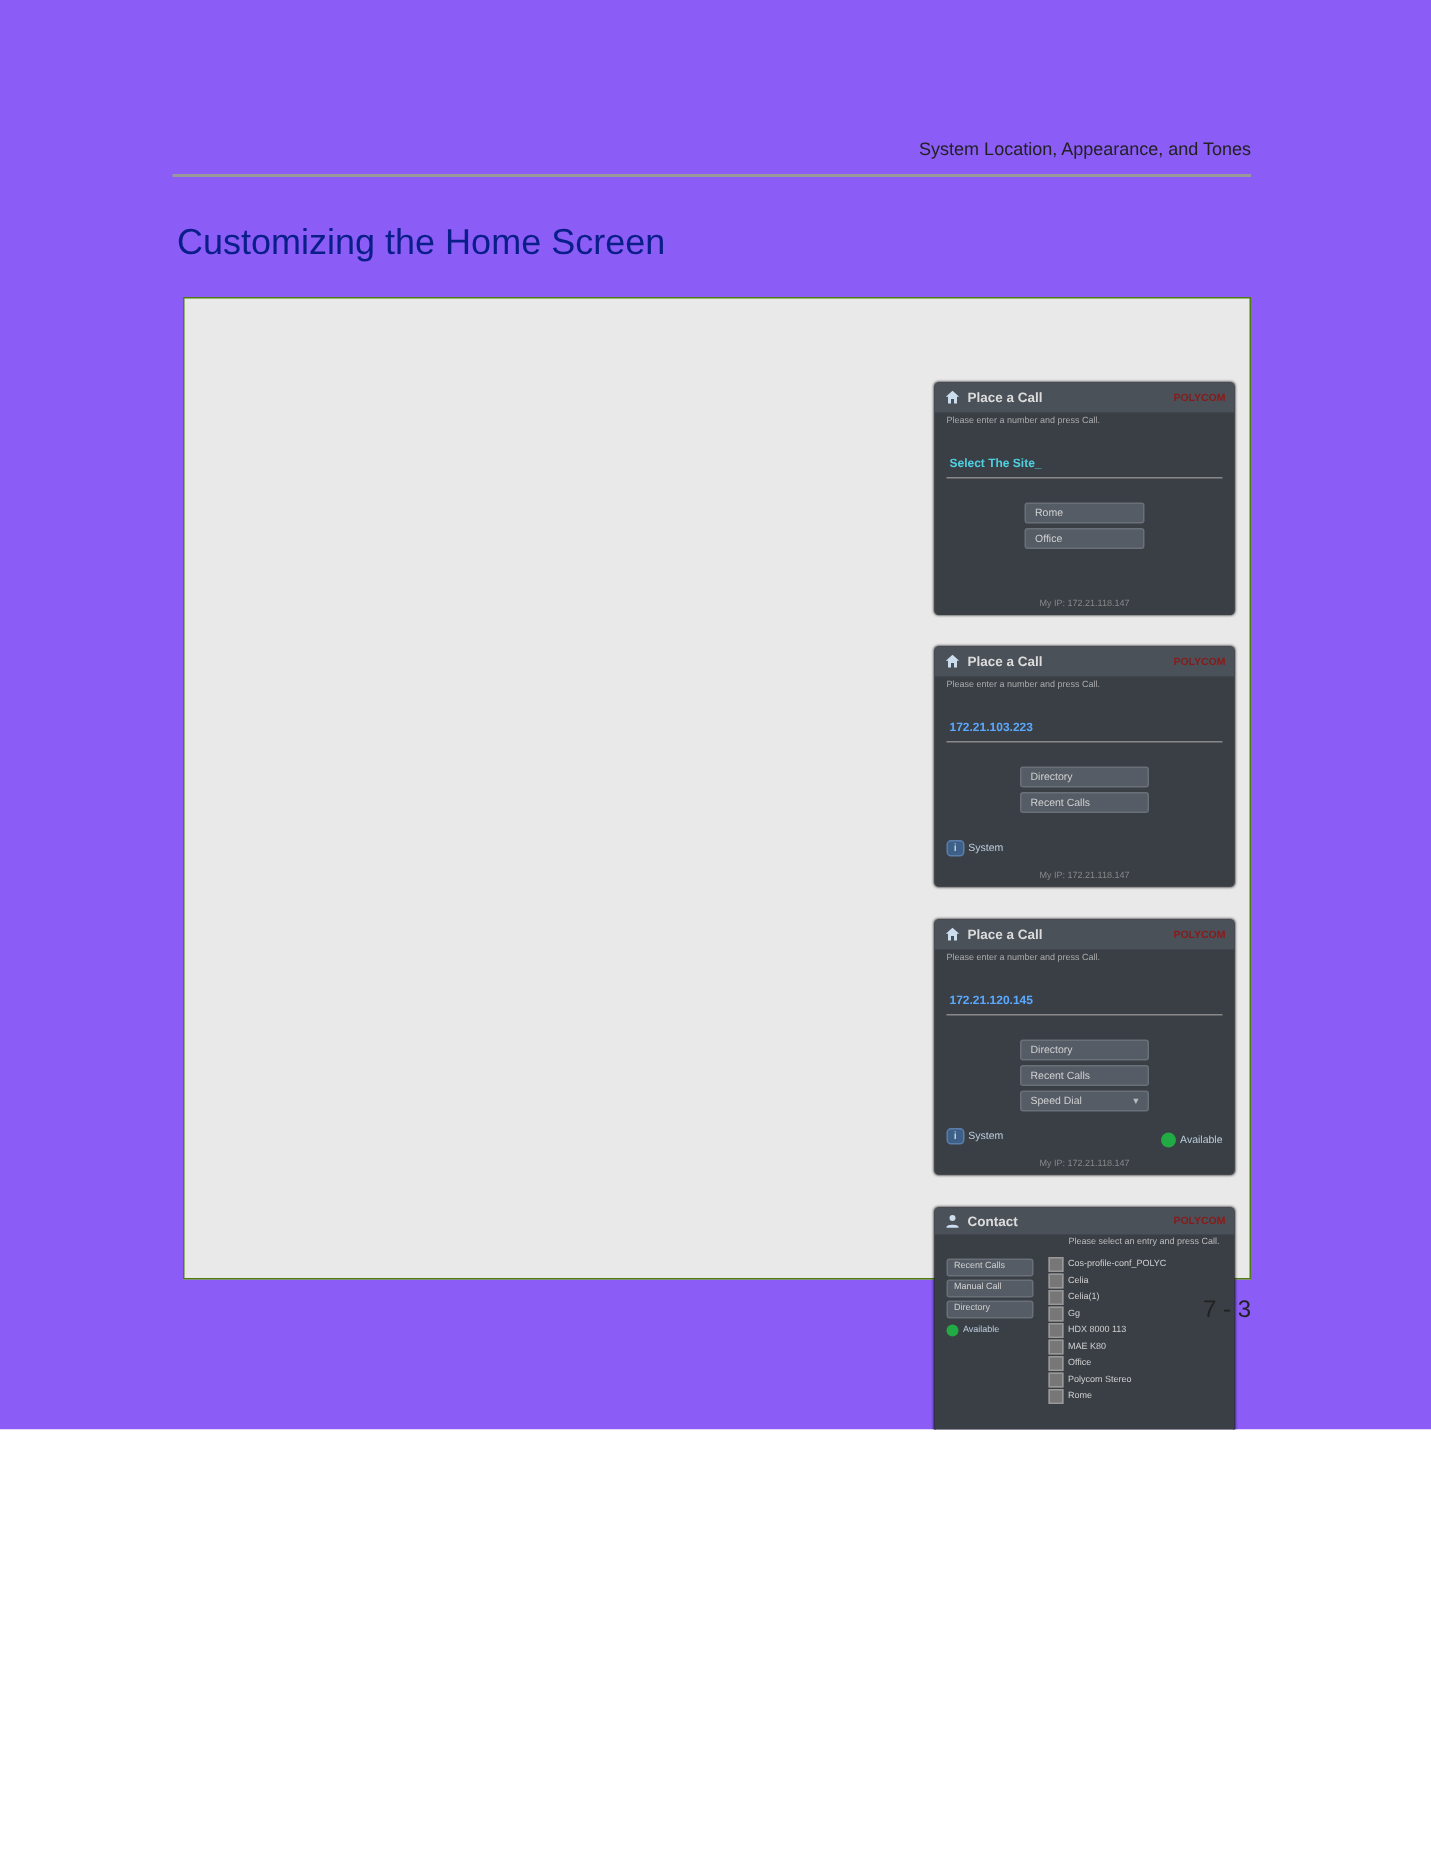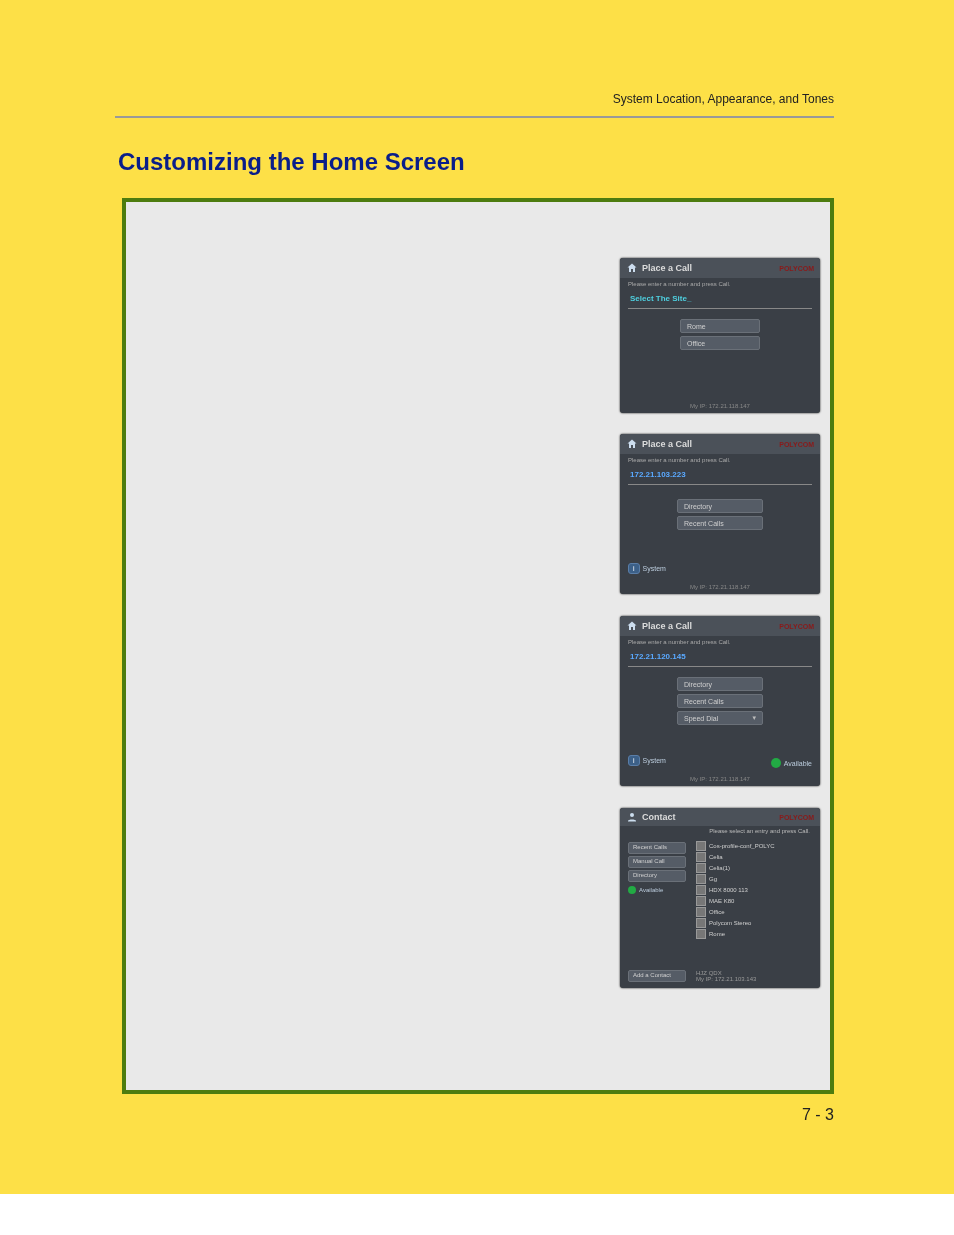--- a/index.html
+++ b/index.html
@@ -1,34 +1,34 @@
 <!DOCTYPE html>
 <html><head>
 <meta charset="utf-8">
 <style>
 body{margin:0;font-family:Arial,Helvetica,sans-serif;background:#fff}
-.page{width:954px;height:1194px;position:relative;background:#fde047}
+.page{width:954px;height:953px;position:relative;background:#8b5cf6}
 .hdr{position:absolute;right:120px;top:92px;font-size:12px;color:#222}
 .hr{position:absolute;left:115px;right:120px;top:116px;height:2px;background:#999}
-.title{position:absolute;left:118px;top:148px;font-size:24px;font-weight:bold;color:#0a1e8a}
-.figure{position:absolute;left:122px;right:120px;top:198px;bottom:100px;border:4px solid #4d7c0f;background:#e9e9e9}
+.title{position:absolute;left:118px;top:148px;font-size:24px;font-weight:normal;color:#0a1e8a}
+.figure{position:absolute;left:122px;right:120px;top:198px;bottom:100px;border:1px solid #4d7c0f;background:#e9e9e9}
 .pg{position:absolute;right:120px;bottom:70px;font-size:16px;color:#222}
 
 .screen{position:absolute;right:10px;width:200px;background:#3a3f46;border-radius:3px;color:#dcdcdc;box-shadow:0 0 2px #000}
 .s1{top:56px;height:155px}
 .s2{top:232px;height:160px}
 .s3{top:414px;height:170px}
 .s4{top:606px;height:180px}
 
 .topbar{height:20px;background:#4b5159;border-top-left-radius:3px;border-top-right-radius:3px;display:flex;align-items:center;padding:0 6px;font-size:9px;font-weight:bold}
 .topbar .ic{width:12px;height:12px;margin-right:4px}
 .ic svg{width:100%;height:100%}
 .logo{margin-left:auto;font-size:7px;color:#8a1a1a;font-weight:bold}
 .sub{font-size:6px;color:#aaa;padding:3px 8px 2px}
-.ipline{margin:3px 8px;height:14px;border-bottom:1px solid #888;font-size:8px;font-weight:bold;padding:2px 2px 0}
+.ipline{margin:16px 8px;height:14px;border-bottom:1px solid #888;font-size:8px;font-weight:bold;padding:2px 2px 0}
 .cyan{color:#4fd0e0}
 .blue{color:#5aa9ff}
 .btn{margin:3px auto;width:80px;height:14px;background:#555c66;border:1px solid #6a7078;border-radius:2px;font-size:7px;color:#d0d0d0;padding:1px 6px;box-sizing:border-box;display:flex;align-items:center}
 .btn.wide{width:86px}
 .btncol{margin-top:10px}
 .footer{position:absolute;bottom:4px;left:0;right:0;text-align:center;font-size:6px;color:#888}
 .sysbtn{position:absolute;left:8px;bottom:20px;display:flex;align-items:center;font-size:7px;color:#bcd}
 .sysbtn .pill{background:#3c6088;border:1px solid #5a7ea8;border-radius:3px;padding:1px 4px;margin-right:3px;color:#fff}
 .avail{position:absolute;right:8px;bottom:18px;display:flex;align-items:center;font-size:7px;color:#bcd}
 .avail .dot{width:10px;height:10px;background:#2a4;border-radius:50%;margin-right:3px}

